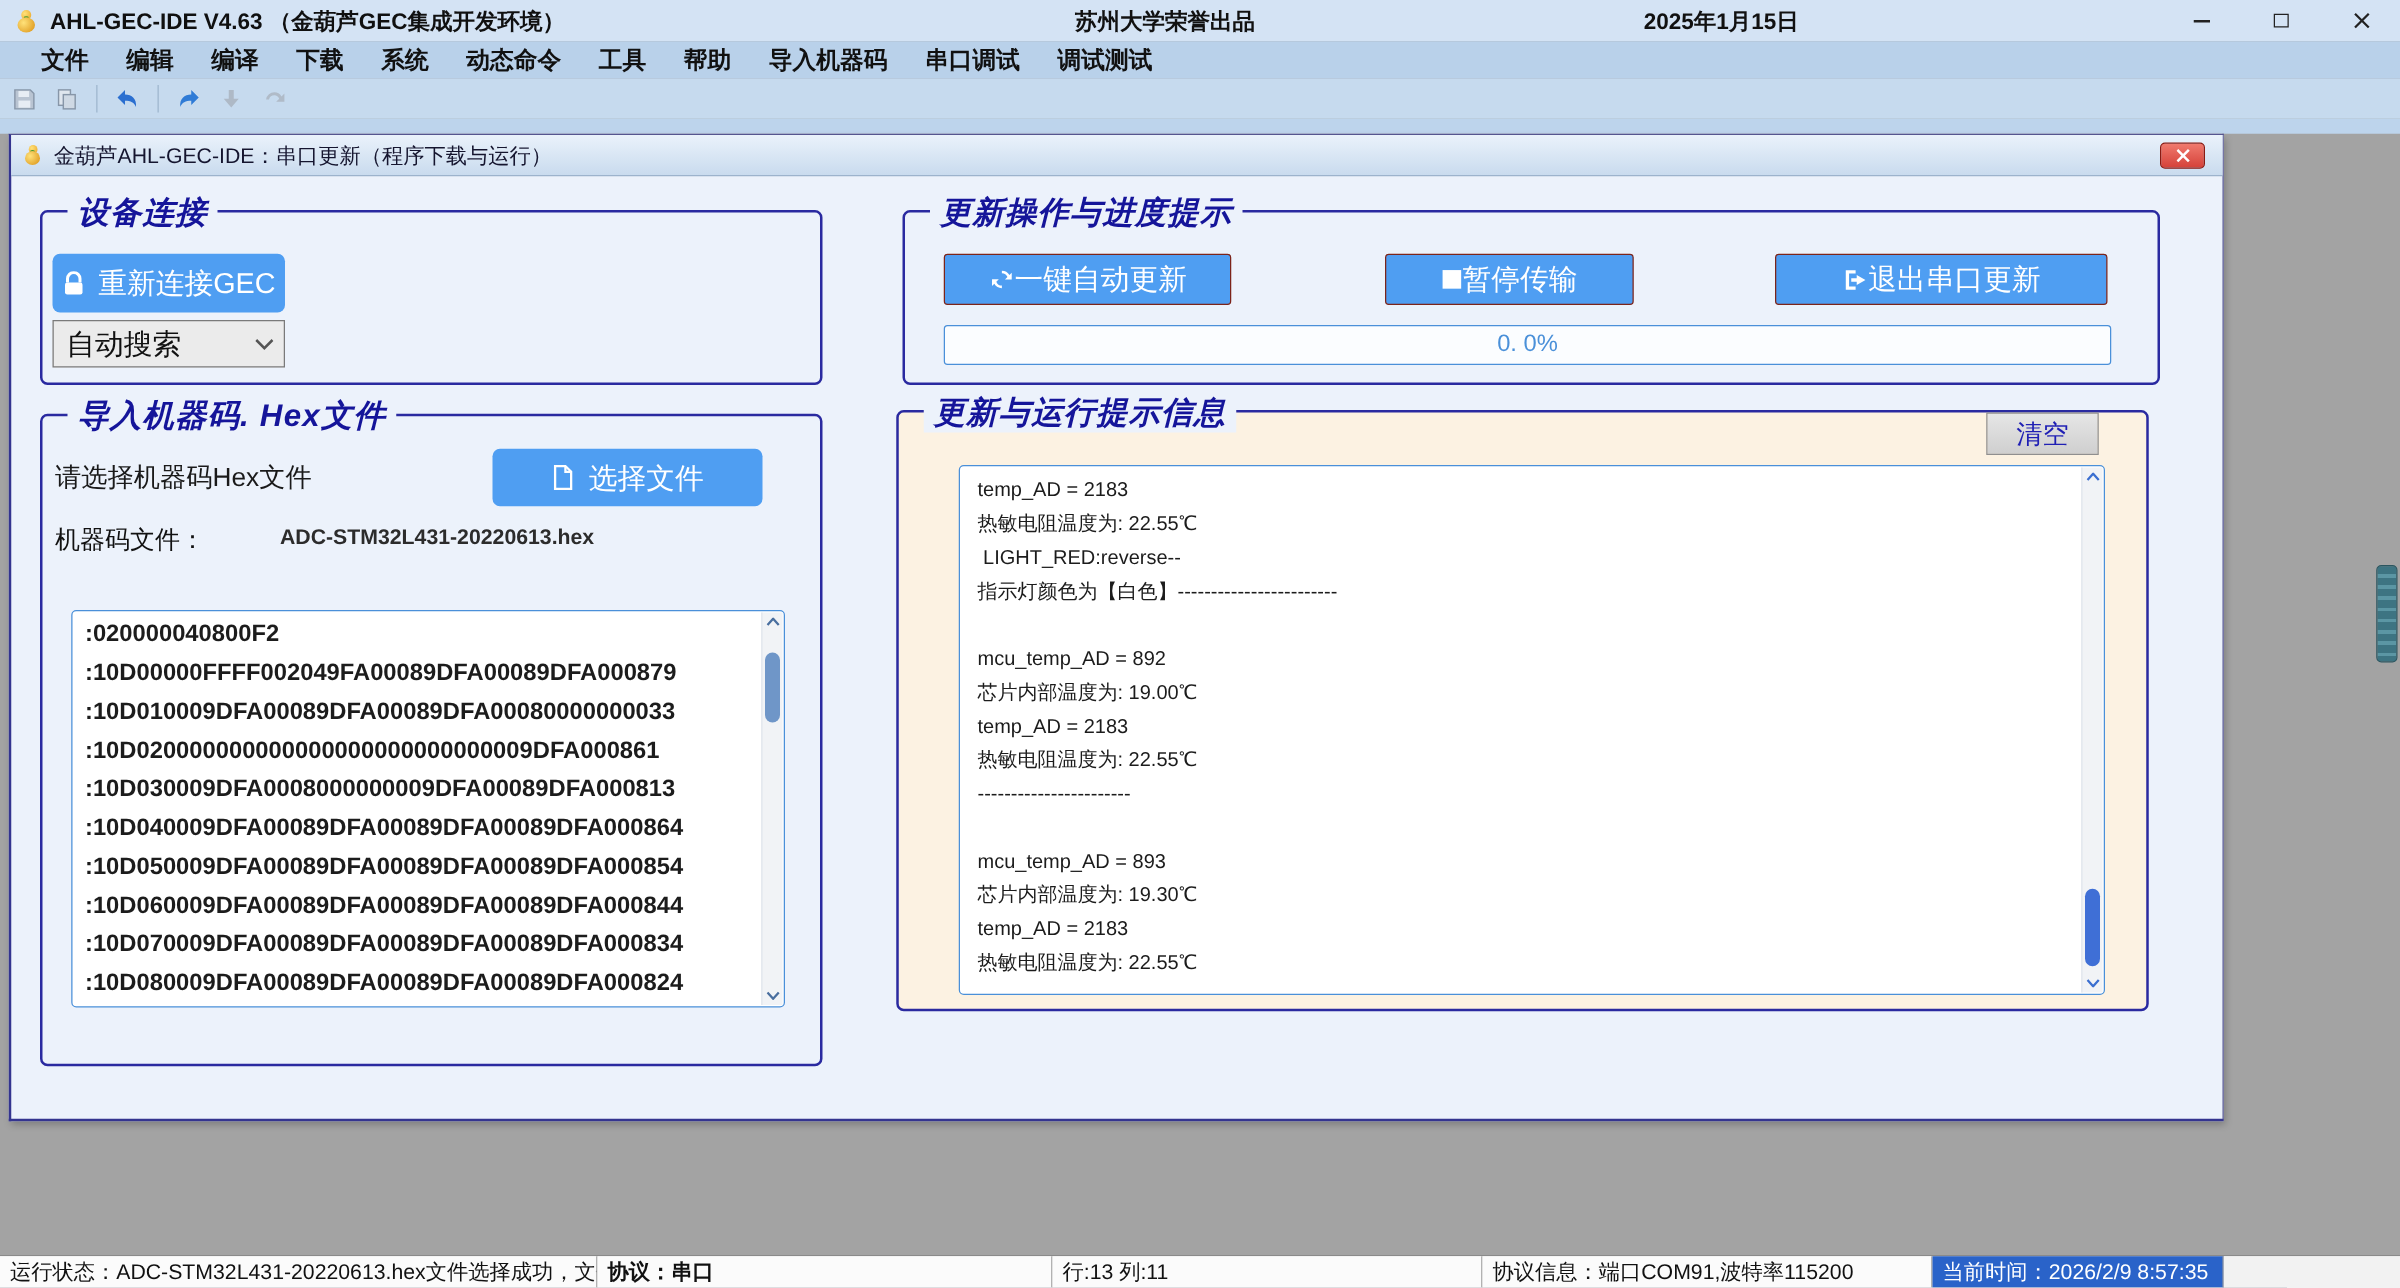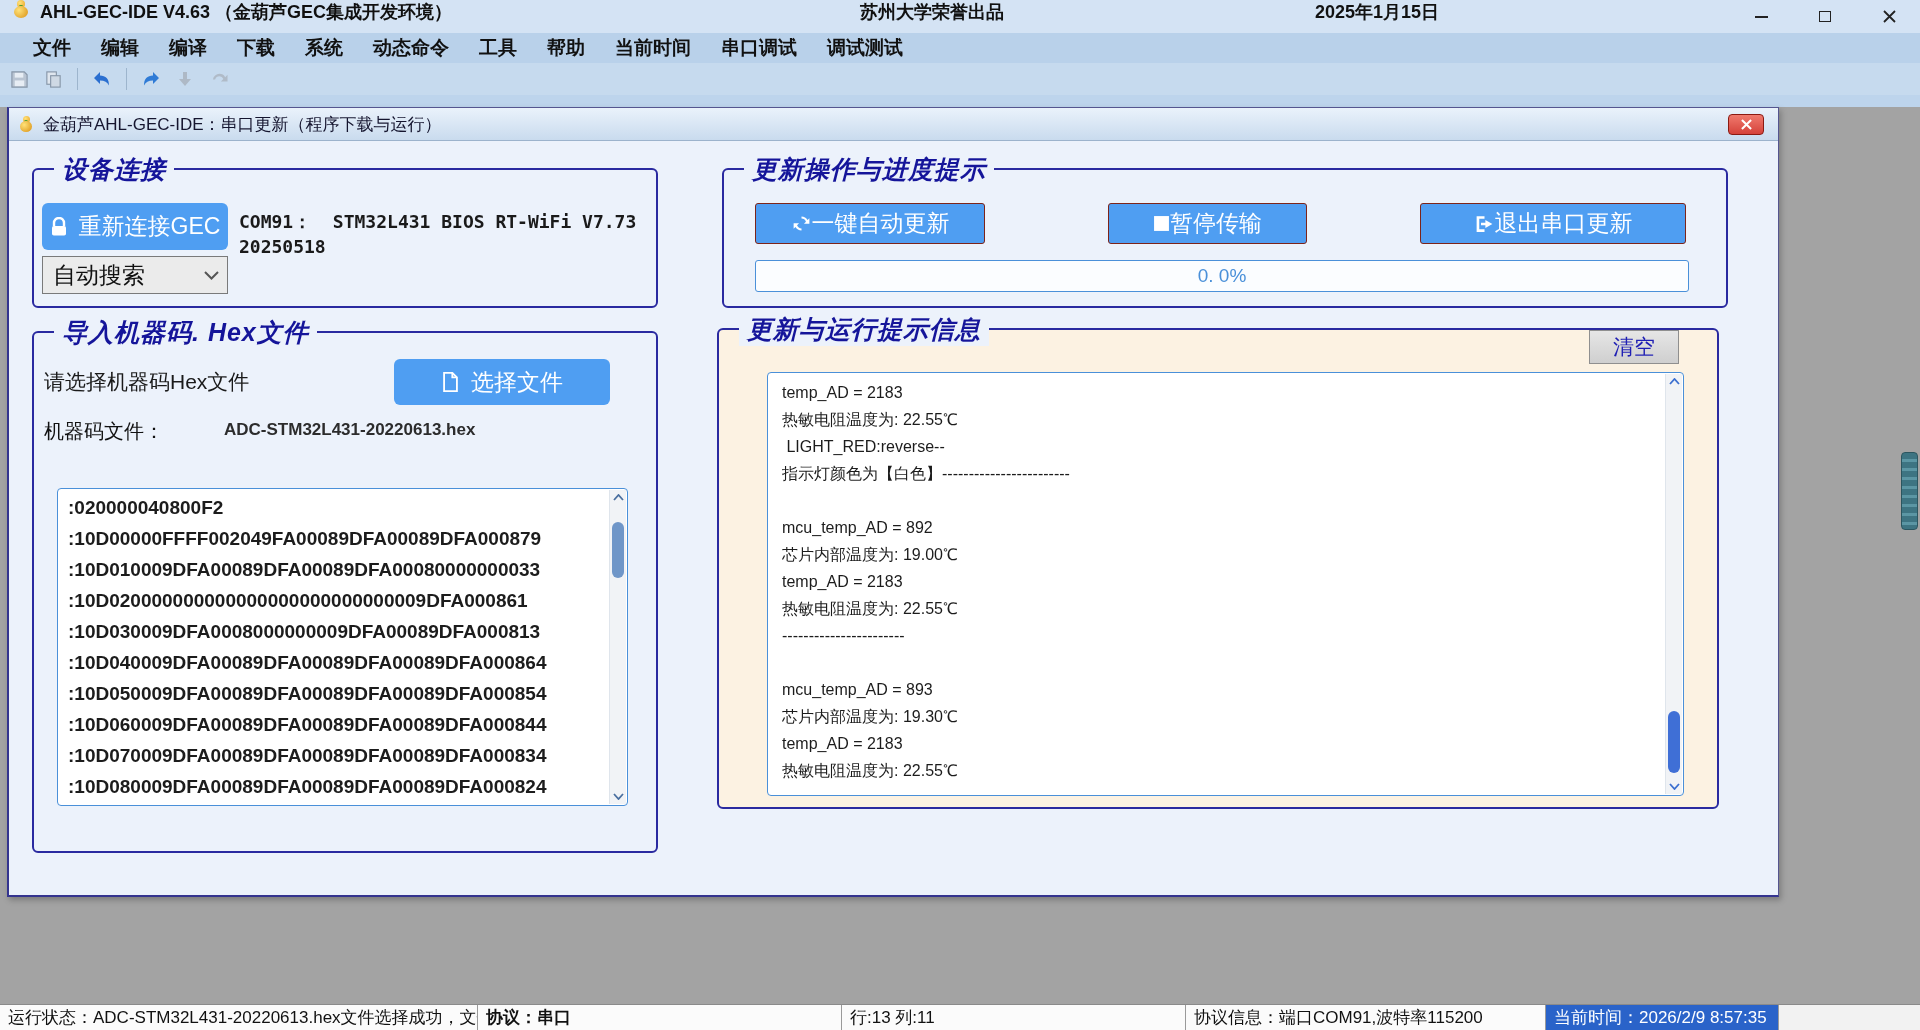--- a/index.html
+++ b/index.html
@@ -1,20 +1,20 @@
 <!DOCTYPE html>
 <html><head>
 <meta charset="utf-8">
 <style>
   * { margin:0; padding:0; box-sizing:border-box; }
   html,body { width:1920px; height:1030px; overflow:hidden; }
   body { position:relative; background:#a3a3a3; font-family:"Liberation Sans", sans-serif; color:#111; }
 
   
-  .titlebar { position:absolute; left:0; top:0; width:1920px; height:33px; background:#d4e3f4; display:flex; align-items:flex-start; }
+  .titlebar { position:absolute; left:0; top:0; width:1920px; height:33px; background:#d4e3f4; display:flex; align-items:center; }
   .app-icon { width:18px; height:18px; margin:0 10px 0 12px; position:relative; }
   .app-icon::before { content:""; position:absolute; left:5px; top:0; width:8px; height:8px; border-radius:50%; background:radial-gradient(circle at 35% 35%, #ffe27a, #e8a020); }
   .app-icon::after { content:""; position:absolute; left:2px; top:6px; width:14px; height:12px; border-radius:50%; background:radial-gradient(circle at 35% 35%, #ffe27a, #d98f10); box-shadow:0 -6px 0 -5px #3f9b2f; }
   .win-title { font-size:18px; font-weight:600; color:#101010; }
   .win-sub { position:absolute; left:860px; font-size:18px; font-weight:600; }
   .win-date { position:absolute; left:1315px; font-size:18px; font-weight:600; }
   .win-controls { position:absolute; right:18px; top:0; height:33px; display:flex; align-items:center; gap:38px; }
   .win-btn { width:26px; height:22px; display:flex; align-items:center; justify-content:center; cursor:default; }
   .glyph-min { width:13px; height:2px; background:#222; }
   .glyph-max { width:12px; height:11px; border:1.6px solid #222; }
@@ -117,21 +117,21 @@
 
 <div class="menubar">
   <span class="menu-item">文件</span>
   <span class="menu-item">编辑</span>
   <span class="menu-item">编译</span>
   <span class="menu-item">下载</span>
   <span class="menu-item">系统</span>
   <span class="menu-item">动态命令</span>
   <span class="menu-item">工具</span>
   <span class="menu-item">帮助</span>
-  <span class="menu-item">当前时间</span>
+  <span class="menu-item">导入机器码</span>
   <span class="menu-item">串口调试</span>
   <span class="menu-item">调试测试</span>
 </div>
 
 <div class="toolbar">
   <div class="tb-btn">
     <svg width="19" height="19" viewBox="0 0 20 20">
         <path d="M2 2h13l3 3v13H2z" fill="#b9c4d2" stroke="#8796a8" stroke-width="1.2"></path>
         <rect x="5" y="11" width="10" height="6" fill="#e7edf4"></rect>
         <rect x="5" y="3" width="9" height="5" fill="#e7edf4"></rect>
@@ -182,22 +182,20 @@
   <div class="group grp-device">
     <span class="group-label">设备连接</span>
   </div>
   <button class="btn-blue btn-reconnect">
     <svg width="18" height="20" viewBox="0 0 18 20">
         <path d="M4 9 V6 a5 5 0 0 1 10 0 v3" fill="none" stroke="#fff" stroke-width="2.4"></path>
         <rect x="2" y="9" width="14" height="9.5" rx="1.8" fill="#fff"></rect>
       </svg>
     <span>重新连接GEC</span>
   </button>
-  <div class="com-info">COM91：  STM32L431 BIOS RT-WiFi V7.73
-20250518</div>
   <div class="select-box">
     <span>自动搜索</span>
     <svg class="chev" width="15" height="9" viewBox="0 0 15 9">
         <path d="M1 1 l6.5 6.5 L14 1" fill="none" stroke="#555" stroke-width="2"></path>
       </svg>
   </div>
 
   <div class="group grp-hex">
     <span class="group-label">导入机器码. Hex文件</span>
   </div>

